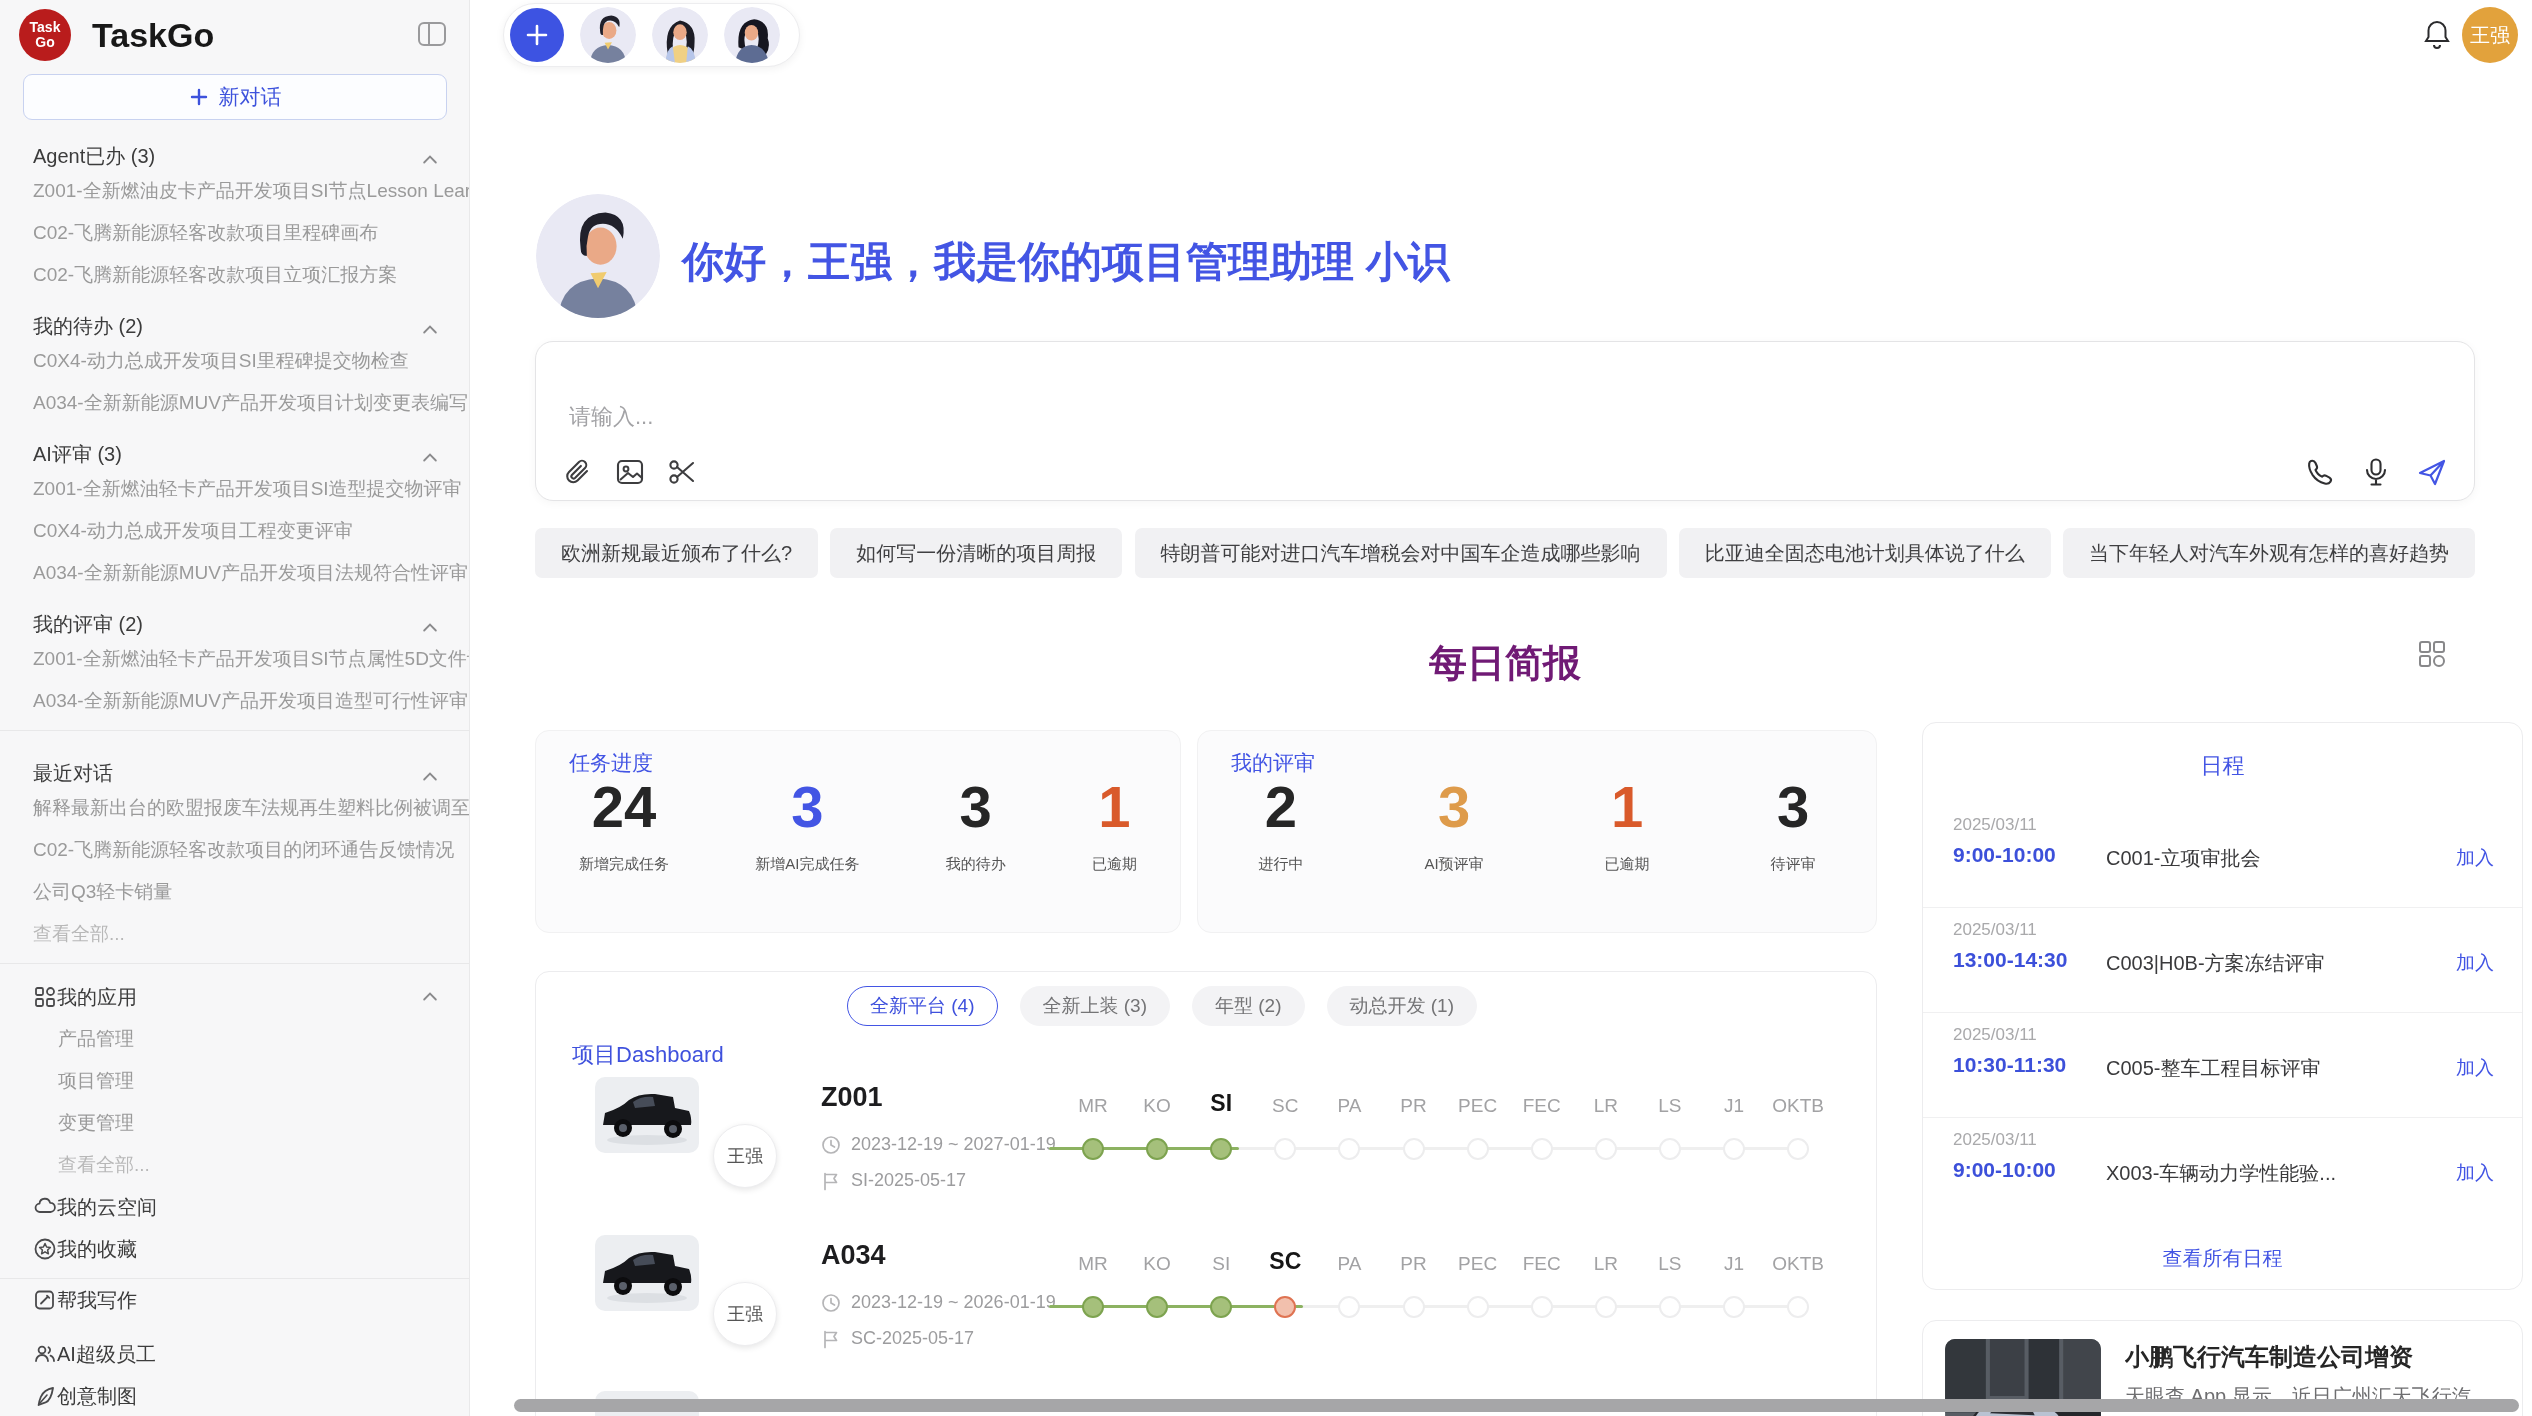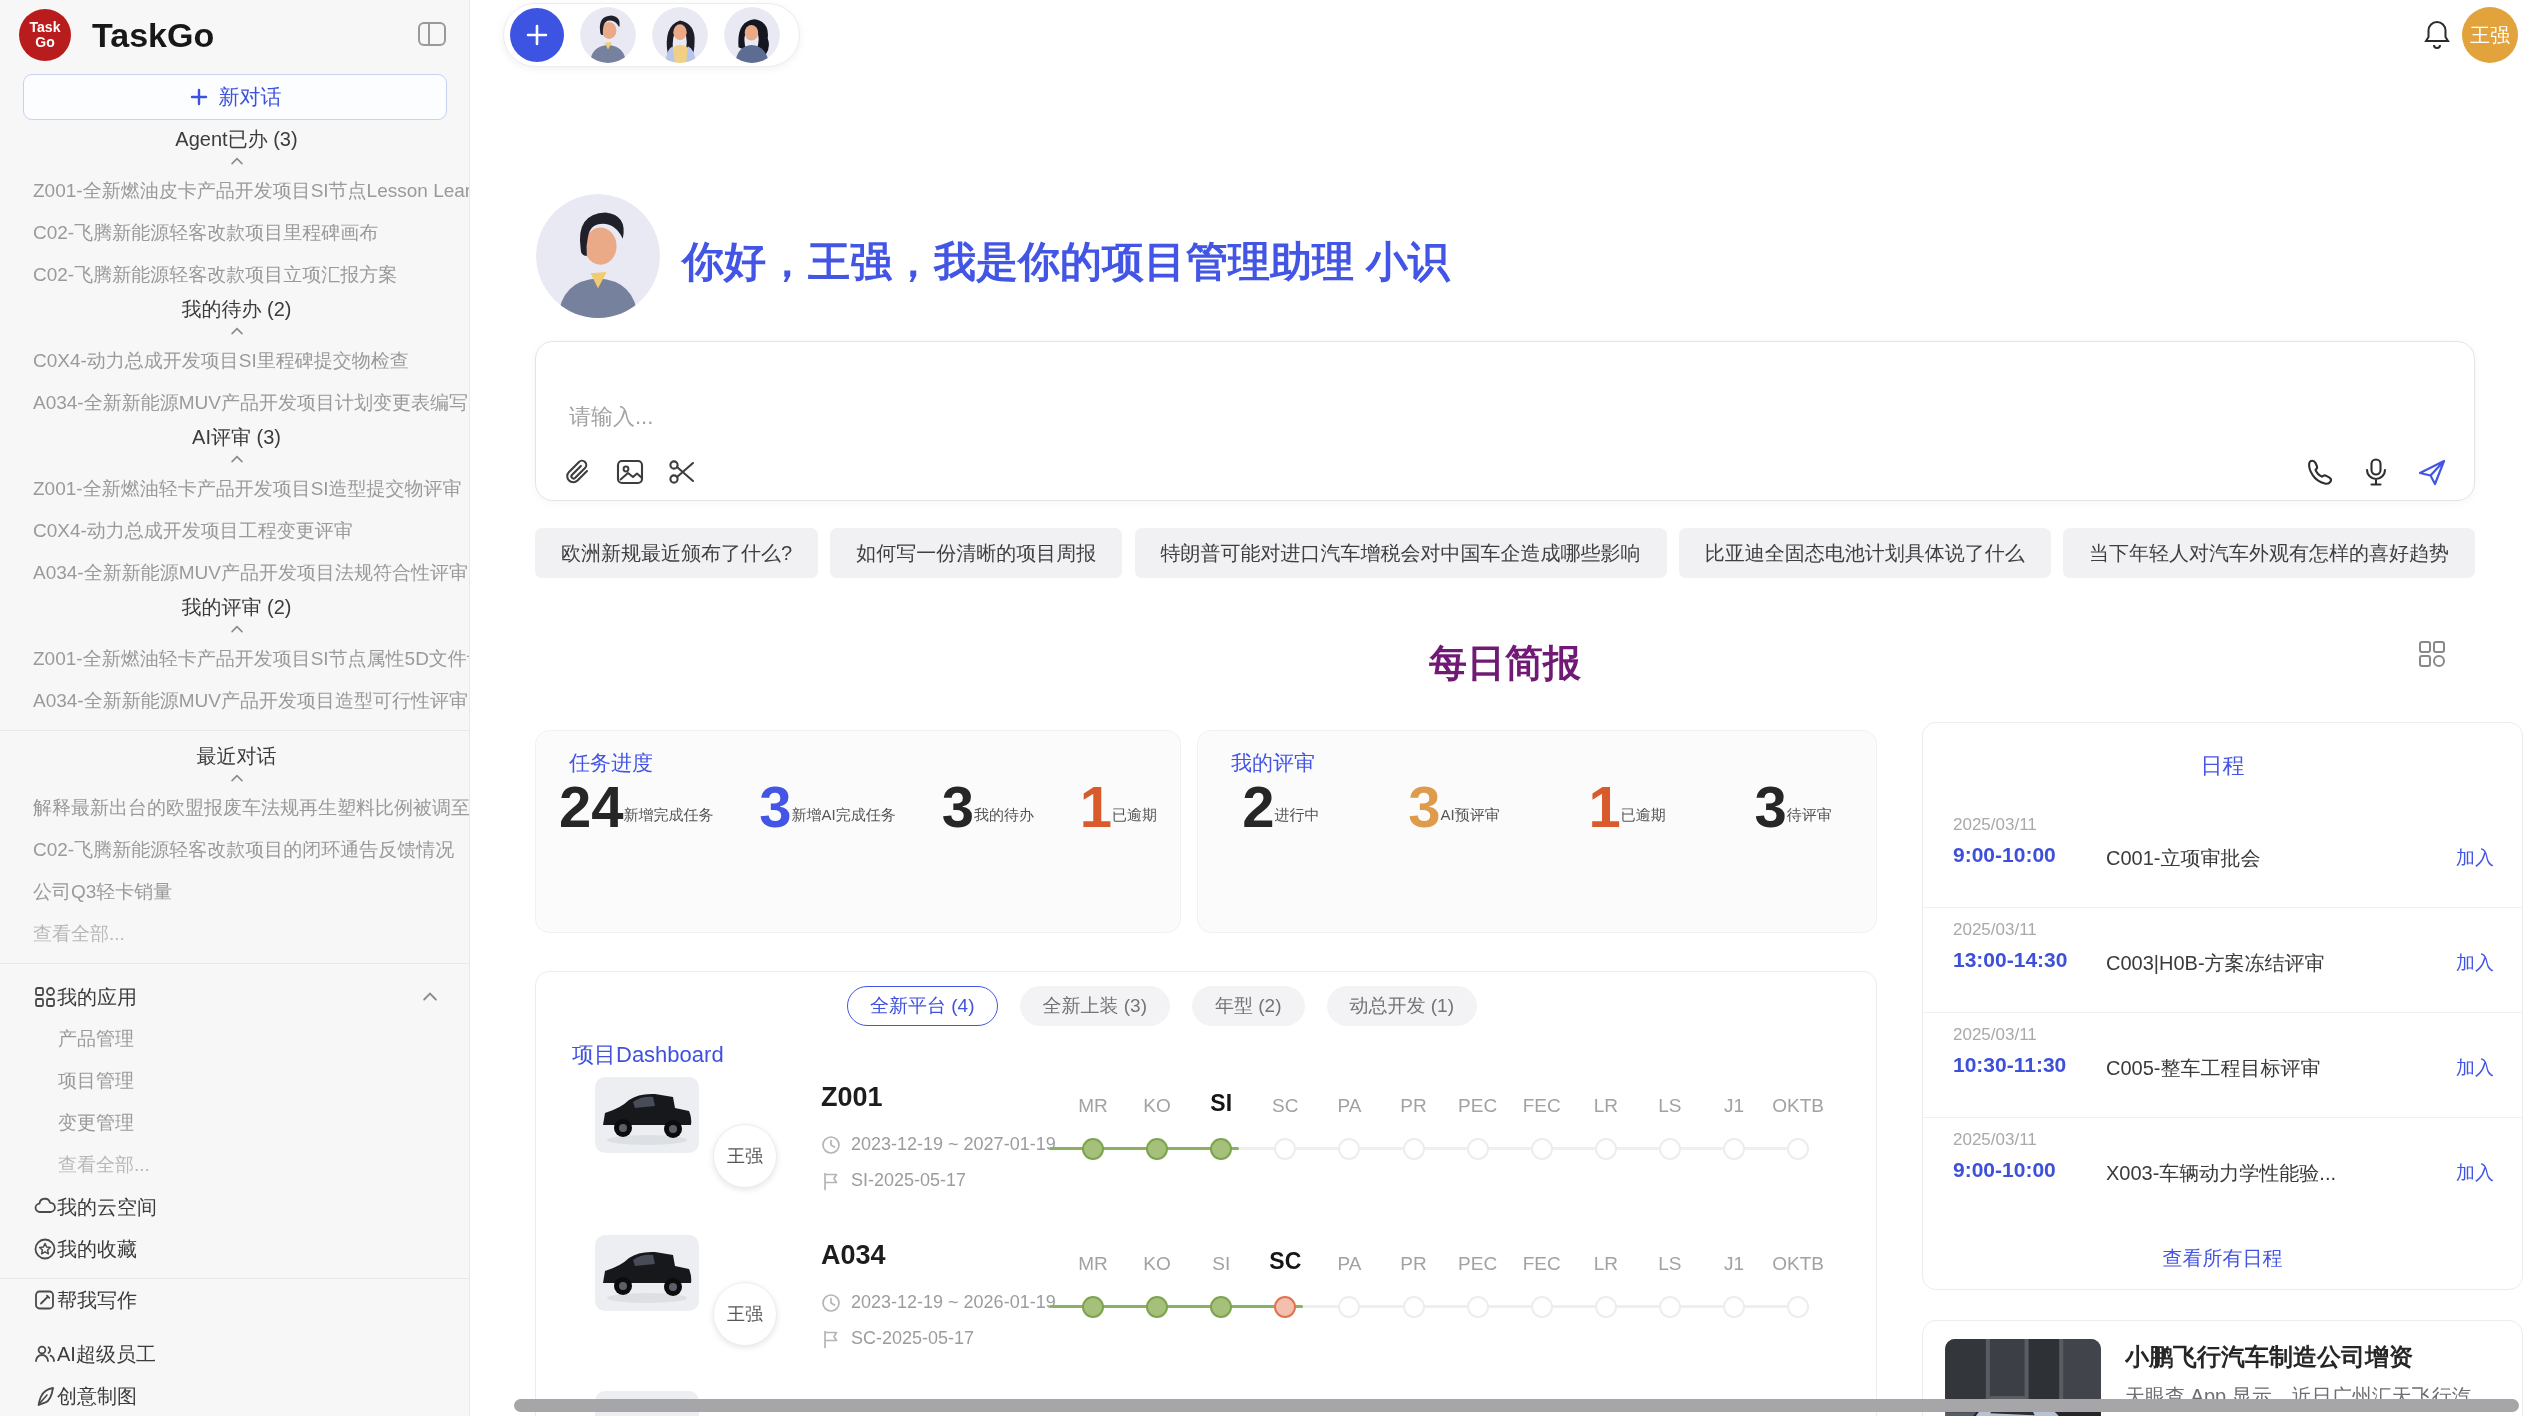--- a/index.html
+++ b/index.html
@@ -12,21 +12,21 @@
   .sb-head { position:relative; height:70px; }
   .logo { position:absolute; left:19px; top:9px; width:52px; height:52px; border-radius:50%;
     background:#b91c1c; color:#fff; display:flex; flex-direction:column; align-items:center;
     justify-content:center; font-size:14px; line-height:15px; font-weight:bold; }
   .app-title { position:absolute; left:92px; top:16px; font-size:34px; font-weight:bold; color:#181818; }
   .collapse-btn { position:absolute; right:22px; top:20px; width:30px; height:28px; }
   .newchat { position:absolute; left:23px; top:74px; width:424px; height:46px; background:#fcfdff;
     border:1px solid #c8d2f0; border-radius:9px; display:flex; align-items:center; justify-content:center;
     gap:10px; color:#3d52dc; font-size:21px; cursor:pointer; }
   .sb-scroll { position:absolute; left:0; top:126px; width:470px; }
-  .sb-sec-header { height:44px; display:flex; align-items:center; padding:0 30px 0 33px;flex-direction:column; }
+  .sb-sec-header { height:44px; display:flex; align-items:flex-end; padding:0 30px 0 33px; }
   .sb-sec-title { font-size:20px; color:#3c3c3c; flex:1; }
   .chev { width:20px; height:20px; }
   .sb-item { height:42px; line-height:42px; padding-left:33px; font-size:19px; color:#9a9a9a;
     white-space:nowrap; overflow:hidden; cursor:pointer; }
   .sb-item.dim { color:#b8b8b8; }
   .sb-item.indent { padding-left:58px; }
   .sb-div { height:1px; background:#e8e8e9; margin-top:8px; }
   .sb-row { height:42px; display:flex; align-items:center; padding:0 30px 0 33px;
     font-size:20px; color:#3c3c3c; cursor:pointer; }
   .sb-row .ric { width:24px; height:24px; flex:0 0 auto; display:flex; }
@@ -67,21 +67,21 @@
   .brief-title { position:absolute; left:65px; top:638px; width:1940px; text-align:center;
     font-size:38px; font-weight:bold; color:#701a75; }
   .brief-grid-ic { position:absolute; left:1948px; top:640px; width:28px; height:28px; cursor:pointer; }
 
   .stat-card { position:absolute; top:730px; height:203px; background:#fbfbfc; border:1px solid #f1f1f2;
     border-radius:14px; }
   .stat-card.c0 { left:65px; width:646px; }
   .stat-card.c1 { left:727px; width:680px; }
   .stat-title { position:absolute; left:33px; top:18px; font-size:21px; color:#4355e4; }
   .stat-row { position:absolute; left:0; top:44px; width:100%; display:flex; justify-content:space-around; }
-  .stat { display:flex; flex-direction:row; align-items:center; }
+  .stat { display:flex; flex-direction:column; align-items:center; }
   .stat .num { font-size:58px; line-height:64px; font-weight:bold; }
   .stat .lab { margin-top:16px; font-size:15px; color:#555; }
 
   
   .sched { position:absolute; left:1452px; top:722px; width:601px; height:568px; background:#fff;
     border:1px solid #ececee; border-radius:14px; }
   .sched-title { position:absolute; top:28px; width:100%; text-align:center; font-size:22px; color:#4355e4; }
   .sched-list { position:absolute; left:0; top:80px; width:100%; }
   .ev { position:relative; height:104px; }
   .ev-date { position:absolute; left:30px; top:12px; font-size:17px; color:#a9a9ab; }

